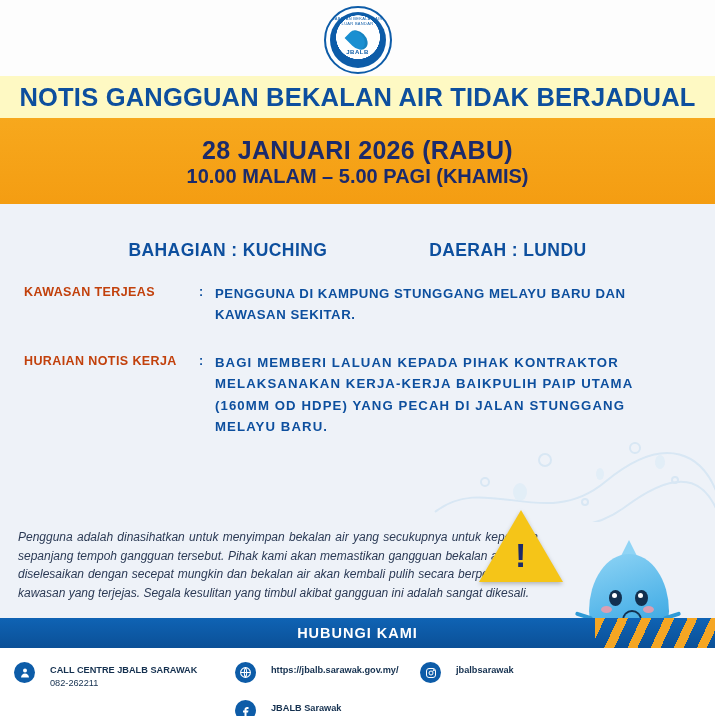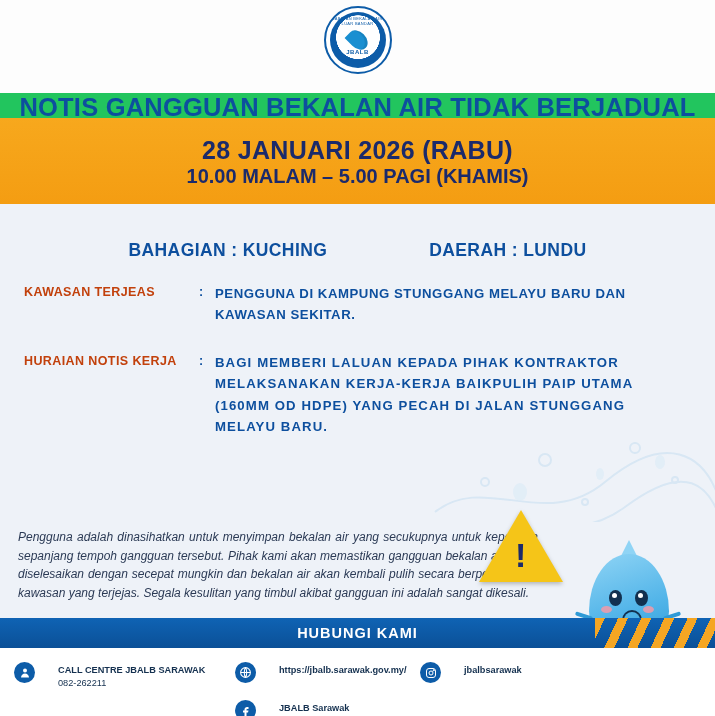--- a/index.html
+++ b/index.html
@@ -58,24 +58,24 @@
   .logo-arc{
     position:absolute;
     top:4px;left:0;right:0;
     text-align:center;
     font-size:4px;
     color:#0d5ca8;
     letter-spacing:.3px;
   }
   .title-band{
     position:absolute;
-    left:0;right:0;top:93px;
+    left:0;right:0;top:76px;
     height:42px;
-    background:#22c55e;
-    display:flex;align-items:flex-start;justify-content:center;
+    background:#fef9c3;
+    display:flex;align-items:center;justify-content:center;
   }
   .main-title{
     color:#0d4f9e;
     font-size:25.5px;
     font-weight:bold;
     letter-spacing:.2px;
     white-space:nowrap;
   }
 
   
@@ -291,21 +291,21 @@
   
   .footer{
     position:relative;
     background:#ffffff;
     height:88px;
   }
   .contact-col{
     position:absolute;
     display:flex;
     align-items:flex-start;
-    gap:23px;
+    gap:15px;
   }
   .c1{left:14px;top:14px;}
   .c2{left:235px;top:14px;}
   .c3{left:420px;top:14px;}
   .c4{left:235px;top:52px;}
   .cicon{
     width:21px;height:21px;
     border-radius:50%;
     background:#0d5ca8;
     color:#fff;

